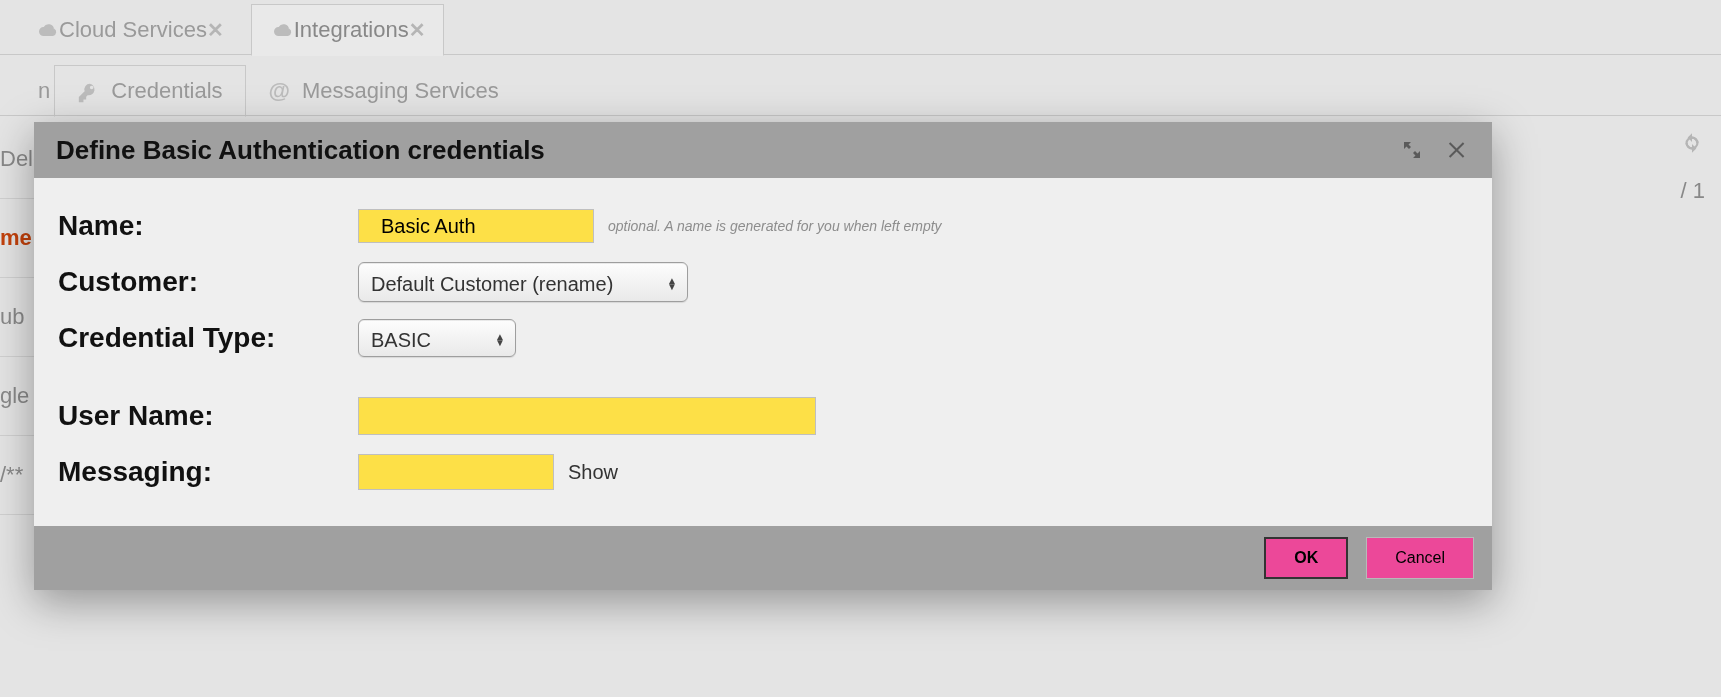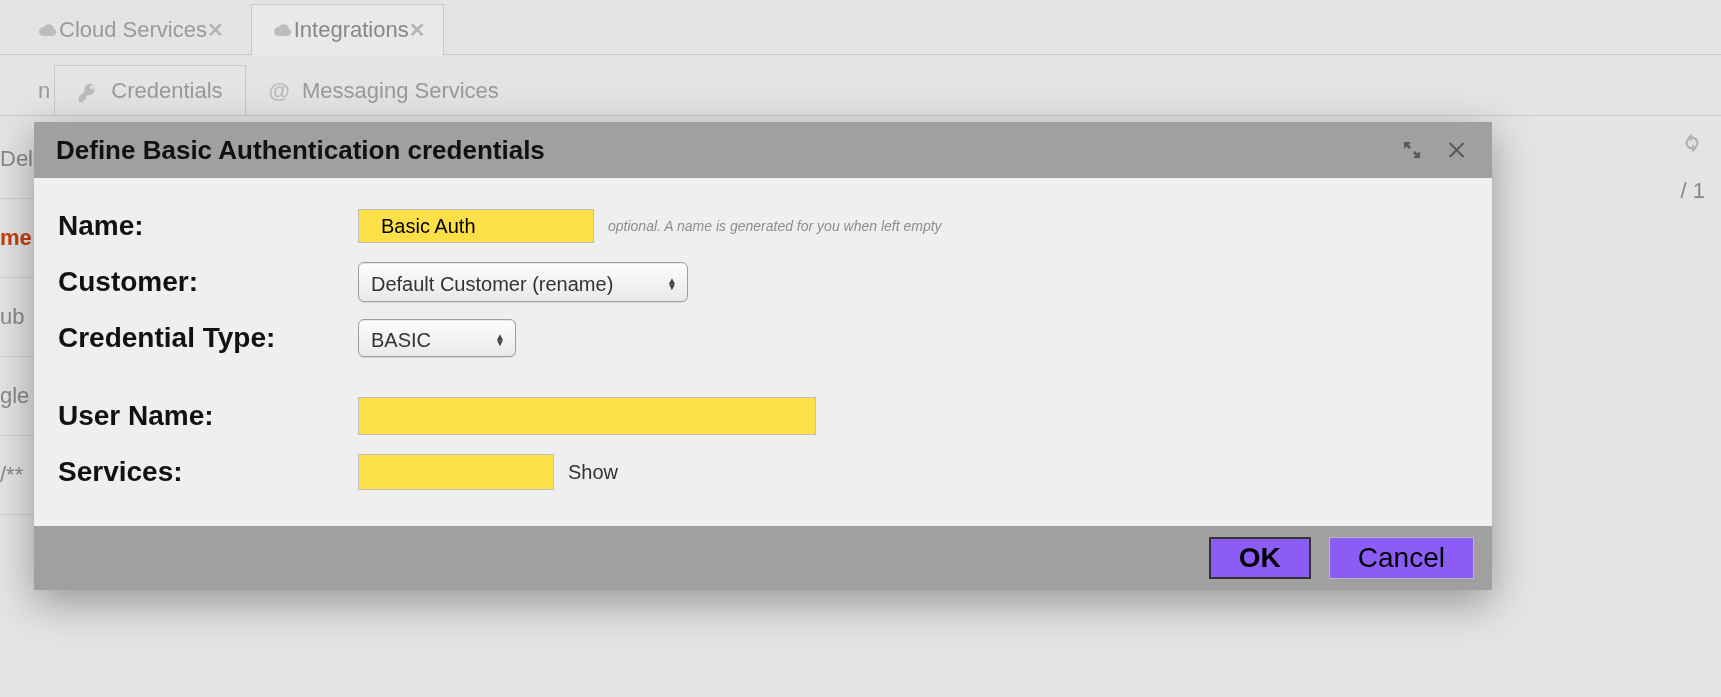--- a/index.html
+++ b/index.html
@@ -41,21 +41,21 @@
   .password-input { width:196px; height:36px; }
   .select-like { display:inline-flex; align-items:center; justify-content:space-between; border:1px solid #9e9e9e; border-radius:6px; background:linear-gradient(#fdfdfd,#e9e9e9); padding:8px 10px 4px 12px; font-size:20px; color:#333; box-shadow: 0 1px 0 rgba(0,0,0,0.08) inset, 0 1px 1px rgba(0,0,0,0.1); cursor:pointer; }
   .select-customer { width:330px; height:40px; }
   .select-type { width:158px; height:38px; }
   .updown { display:inline-flex; flex-direction:column; line-height:6px; font-size:10px; color:#444; margin-left:10px; }
   .hint-text { margin-left:14px; font-style:italic; font-size:14px; color:#8d8d8d; }
   .show-link { margin-left:14px; font-size:20px; color:#333; cursor:pointer; }
   .spacer14 { height:22px; }
 
   .dialog-footer { background:#a0a0a0; height:64px; display:flex; align-items:center; justify-content:flex-end; gap:18px; padding:0 18px; }
-  .btn { height:42px; padding:16px 28px; font-size:28px; background:#8b5cf6; border:1px solid #b9b9b9; cursor:pointer; display:inline-flex; align-items:center; justify-content:center; }
+  .btn { height:42px; padding:16px 28px; font-size:16px; background:#ec4899; border:1px solid #b9b9b9; cursor:pointer; display:inline-flex; align-items:center; justify-content:center; }
   .btn-primary { border:2px solid #333; font-weight:bold; }
 
   svg { display:block; }
 </style>
 </head>
 <body>
 
 <div class="top-tabs">
   <div class="top-tab">
     <span>
@@ -159,21 +159,21 @@
     </div>
 
     <div class="spacer14"></div>
 
     <div class="form-row">
       <div class="form-label">User Name:</div>
       <input class="text-input username-input" type="text" value="" style="">
     </div>
 
     <div class="form-row">
-      <div class="form-label">Services:</div>
+      <div class="form-label">Messaging:</div>
       <input class="text-input password-input" type="password" value="" style="">
       <span class="show-link">Show</span>
     </div>
 
   </div>
 
   <div class="dialog-footer">
     <button class="btn btn-primary">OK</button>
     <button class="btn">Cancel</button>
   </div>

